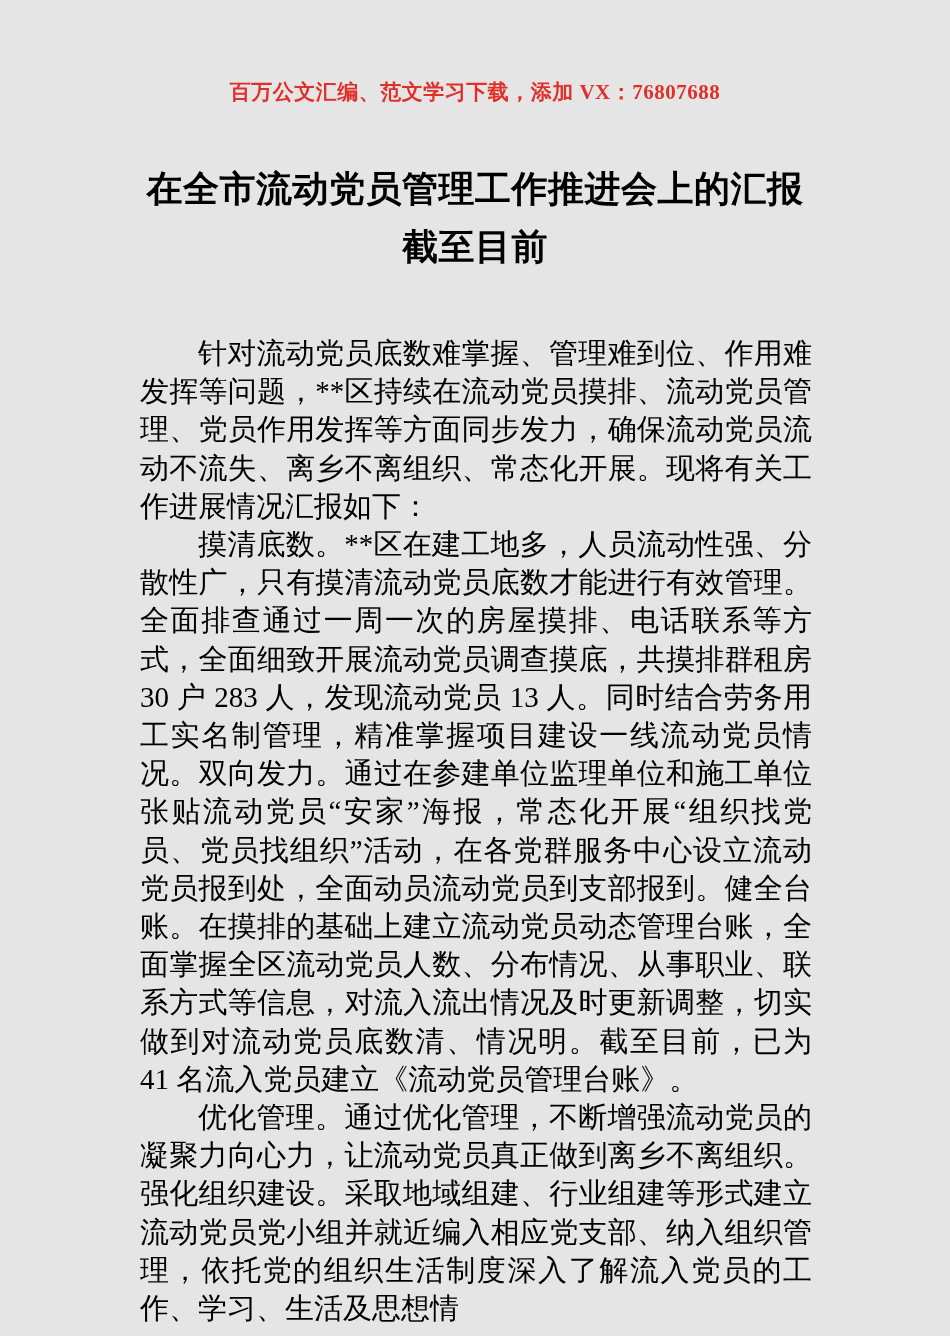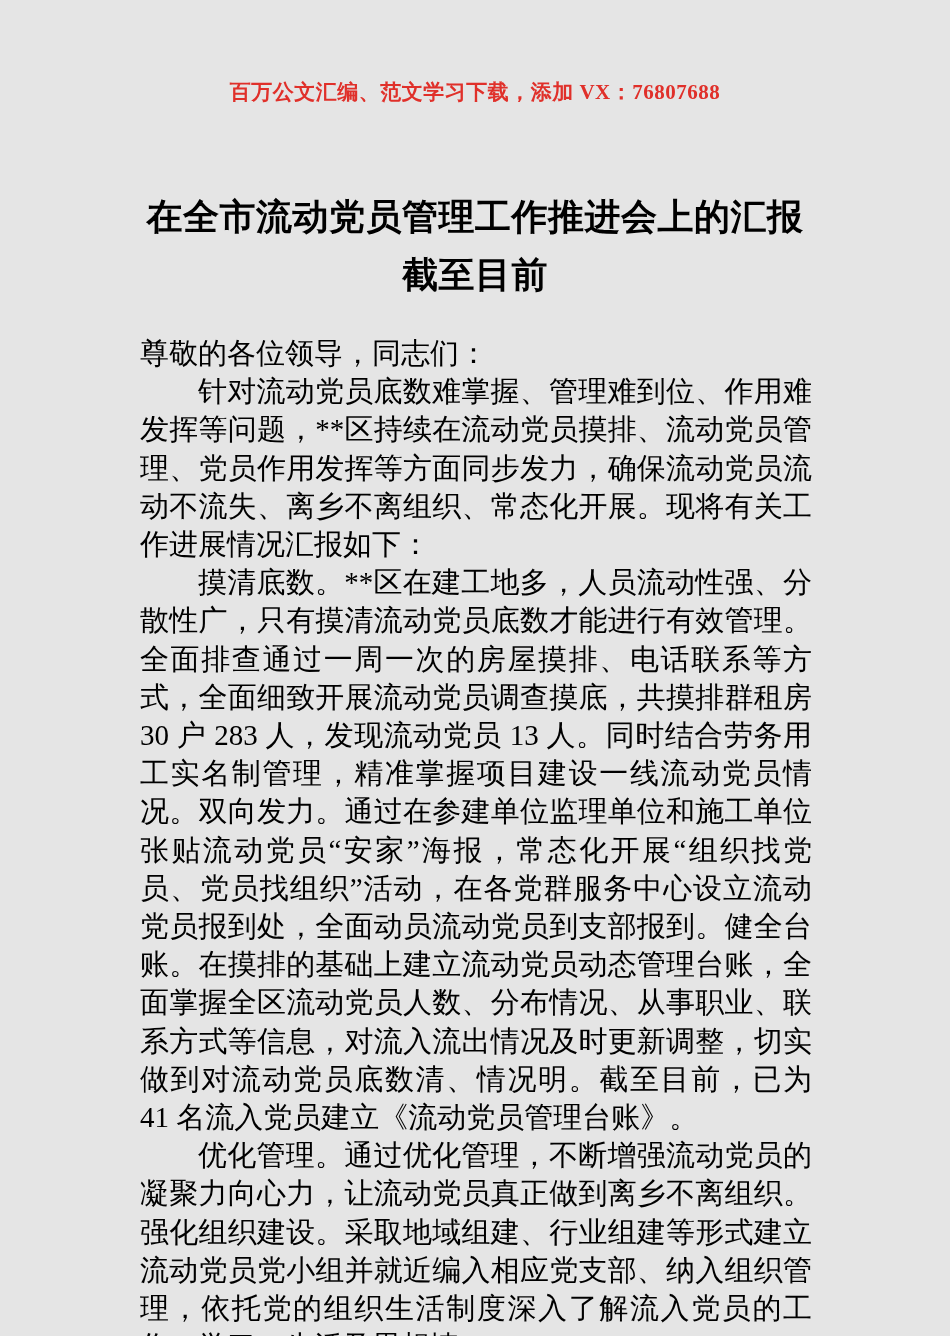--- a/index.html
+++ b/index.html
@@ -24,21 +24,21 @@
     text-align: center;
     color: #e0302a;
     font-size: 21px;
     font-weight: 700;
     letter-spacing: 0.5px;
     line-height: 1.4;
     white-space: nowrap;
   }
   .doc-title {
     position: absolute;
-    top: 188px;
+    top: 160px;
     left: 140px;
     width: 670px;
     text-align: center;
     font-size: 36px;
     font-weight: 700;
     color: #000000;
     line-height: 1.62;
     letter-spacing: 0.5px;
   }
   .body-block {
@@ -69,19 +69,18 @@
 <div class="page">
 
   <div class="watermark-header">百万公文汇编、范文学习下载，添加 VX：76807688</div>
 
   <div class="doc-title">
     <div>在全市流动党员管理工作推进会上的汇报</div>
     <div>截至目前</div>
   </div>
 
   <div class="body-block">
-    <p class="para no-indent">尊敬的各位领导，同志们：</p>
     <p class="para">针对流动党员底数难掌握、管理难到位、作用难发挥等问题，**区持续在流动党员摸排、流动党员管理、党员作用发挥等方面同步发力，确保流动党员流动不流失、离乡不离组织、常态化开展。现将有关工作进展情况汇报如下：</p>
     <p class="para">摸清底数。**区在建工地多，人员流动性强、分散性广，只有摸清流动党员底数才能进行有效管理。全面排查通过一周一次的房屋摸排、电话联系等方式，全面细致开展流动党员调查摸底，共摸排群租房 30 户 283 人，发现流动党员 13 人。同时结合劳务用工实名制管理，精准掌握项目建设一线流动党员情况。双向发力。通过在参建单位监理单位和施工单位张贴流动党员“安家”海报，常态化开展“组织找党员、党员找组织”活动，在各党群服务中心设立流动党员报到处，全面动员流动党员到支部报到。健全台账。在摸排的基础上建立流动党员动态管理台账，全面掌握全区流动党员人数、分布情况、从事职业、联系方式等信息，对流入流出情况及时更新调整，切实做到对流动党员底数清、情况明。截至目前，已为 41 名流入党员建立《流动党员管理台账》。</p>
     <p class="para">优化管理。通过优化管理，不断增强流动党员的凝聚力向心力，让流动党员真正做到离乡不离组织。强化组织建设。采取地域组建、行业组建等形式建立流动党员党小组并就近编入相应党支部、纳入组织管理，依托党的组织生活制度深入了解流入党员的工作、学习、生活及思想情</p>
   </div>
 
 </div>
 
 </body></html>

